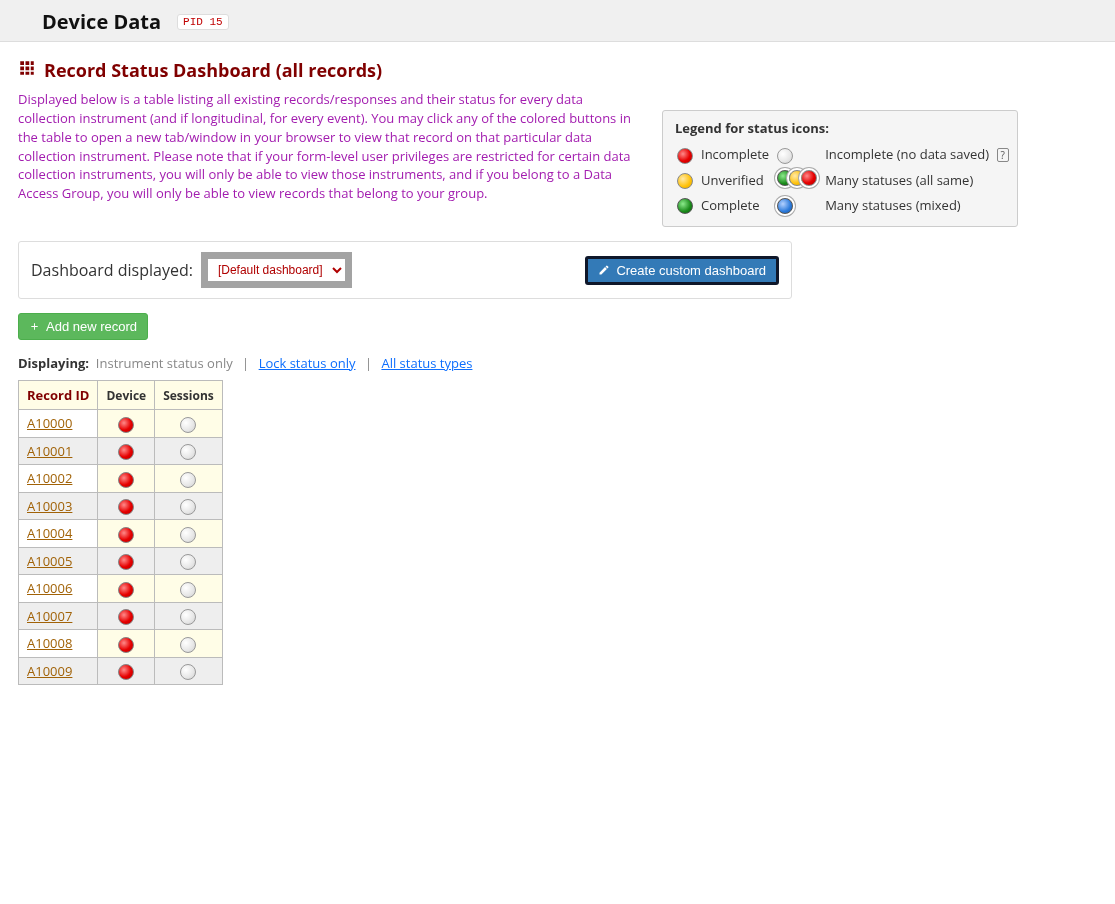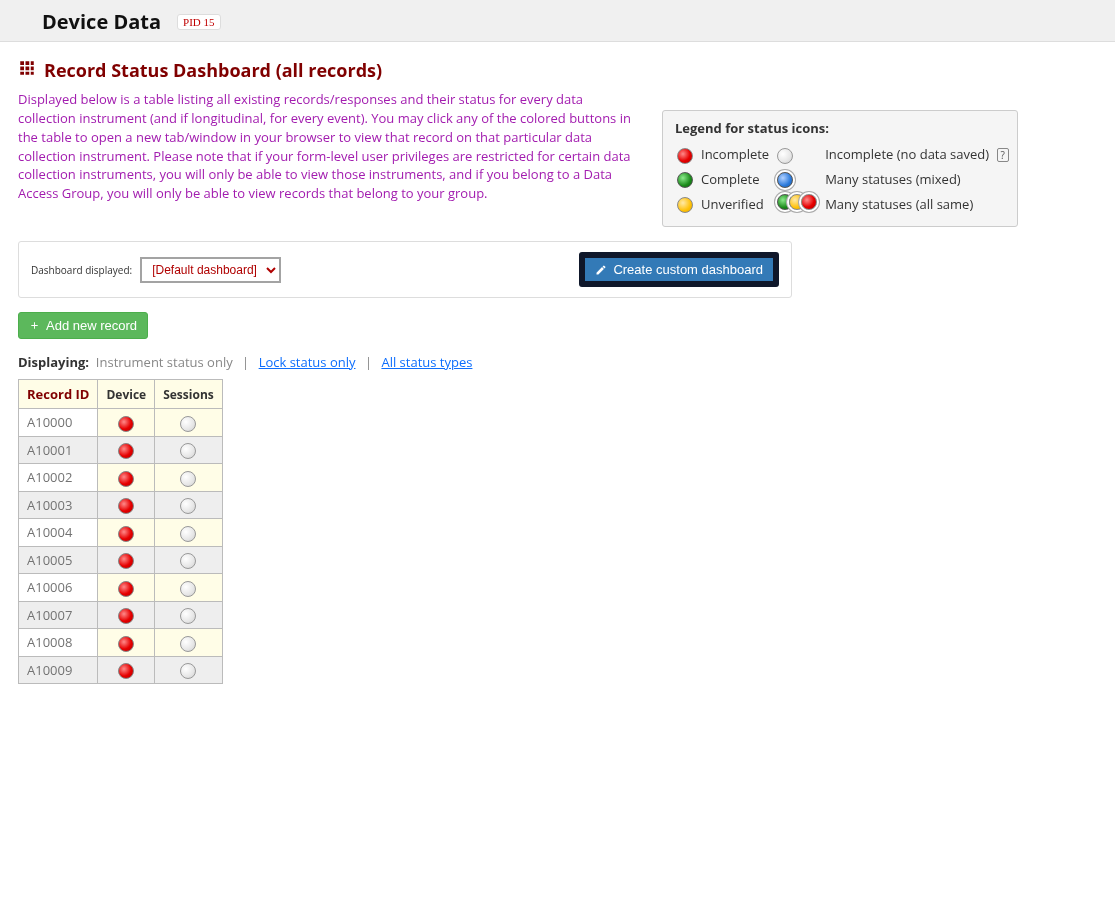--- a/index.html
+++ b/index.html
@@ -1,47 +1,47 @@
 <!DOCTYPE html>
 <html><head>
 <meta charset="utf-8">
 <style>
   html,body{margin:0;padding:0;font-family:"Open Sans","Helvetica Neue",Helvetica,Arial,sans-serif;font-size:13px;color:#333;background:#fff;}
   .topbar{background:#f0f0f0;border-bottom:1px solid #ddd;padding:8px 18px 6px 18px;display:flex;align-items:center;gap:16px;}
   .project-title{font-size:20px;font-weight:700;color:#111;margin-left:24px;}
-  .pid-badge{font-family:Liberation Serif, serif;font-size:11px;color:#c00000;background:#fff;border:1px solid #ddd;border-radius:3px;padding:1px 5px;}
+  .pid-badge{font-family:Liberation Mono, monospace;font-size:11px;color:#c00000;background:#fff;border:1px solid #ddd;border-radius:3px;padding:1px 5px;}
   .page{padding:12px 18px;max-width:1000px;}
   .hdr{display:flex;align-items:center;gap:8px;color:#800000;font-size:18px;font-weight:700;margin:4px 0 8px;}
   .grid-icon svg{width:18px;height:18px;fill:#800000;}
   .intro-wrap{display:flex;align-items:flex-start;gap:24px;}
   .intro{font-size:13px;line-height:1.45;color:#a21caf;max-width:620px;}
   .legend{border:1px solid #ccc;background:#f5f5f5;border-radius:3px;padding:8px 12px;font-size:13px;min-width:310px;margin-top:20px;}
   .legend-title{font-weight:700;margin-bottom:4px;}
   .legend table td{padding:2px 6px 2px 0;vertical-align:middle;white-space:nowrap;}
   .qmark{display:inline-block;border:1px solid #888;color:#555;font-size:10px;line-height:1;padding:1px 3px;border-radius:2px;margin-left:4px;}
   .controls{border:1px solid #ddd;border-radius:3px;padding:10px 12px;margin-top:14px;display:flex;flex-wrap:wrap;align-items:center;gap:10px 18px;max-width:748px;}
   .controls .row{display:flex;align-items:center;gap:8px;}
-  label.inline{font-size:10px;}
+  label.inline{font-size:16px;}
   select{font-size:12px;padding:2px 4px;}
-  select.red-sel{color:#b00000;border:2px solid #a3a3a3;background:#fff;padding:3px 6px;}
-  .btn-blue{background:#337ab7;color:#fff;border:6px solid #0f172a;border-radius:3px;padding:4px 10px;font-size:13px;display:inline-flex;align-items:center;gap:6px;cursor:pointer;}
+  select.red-sel{color:#b00000;border:7px solid #a3a3a3;background:#fff;padding:3px 6px;}
+  .btn-blue{background:#337ab7;color:#fff;border:3px solid #0f172a;border-radius:3px;padding:4px 10px;font-size:13px;display:inline-flex;align-items:center;gap:6px;cursor:pointer;}
   .btn-blue svg{width:12px;height:12px;fill:#fff;}
   .btn-green{background:#5cb85c;color:#fff;border:1px solid #4cae4c;border-radius:3px;padding:5px 10px;font-size:13px;display:inline-flex;align-items:center;gap:6px;cursor:pointer;margin-top:14px;}
   .btn-green svg{width:11px;height:11px;fill:#fff;}
   .filters{margin-top:14px;font-size:13px;}
   .filters b{font-weight:700;margin-top:16px;}
   .filters .sep{color:#888;margin:0 6px;}
   .filters .muted{color:#888;}
   .filters a{color:#0d6efd;text-decoration:underline;cursor:pointer;}
   table.rec{border-collapse:collapse;margin-top:8px;font-size:13px;}
   table.rec th{background:#fffde7;border:1px solid #bbb;padding:5px 8px;color:#800000;font-weight:700;text-align:center;}
   table.rec th.sub{color:#333;font-size:12px;}
   table.rec td{border:1px solid #bbb;padding:4px 8px;text-align:center;}
   table.rec td.rid{text-align:left;}
-  table.rec td.rid a{color:#737373;}
+  table.rec td.rid a{color:#a16207;text-decoration:underline;}
   table.rec tbody tr:nth-child(even) td{background:#eee;}
   table.rec tbody tr:nth-child(odd) td{background:#fffde7;}
   table.rec tbody tr:nth-child(odd) td.rid{background:#fff;}
   table.rec tbody tr:nth-child(even) td.rid{background:#eee;}
   .status-circle{display:inline-block;width:16px;height:16px;border-radius:50%;box-sizing:border-box;vertical-align:middle;}
   .c-red{background:radial-gradient(circle at 35% 35%,#ff8a8a 0%,#e60000 55%,#b00000 100%);border:1px solid #888;}
   .c-gray{background:radial-gradient(circle at 35% 35%,#fff 0%,#e6e6e6 60%,#ccc 100%);border:1px solid #999;}
   .c-yellow{background:radial-gradient(circle at 35% 35%,#ffe9a8 0%,#ffc107 60%,#e0a800 100%);border:1px solid #888;}
   .c-green{background:radial-gradient(circle at 35% 35%,#8bea8b 0%,#1a8a1a 60%,#0d5f0d 100%);border:1px solid #555;}
   .c-blue{background:radial-gradient(circle at 35% 35%,#b3d1ff 0%,#2b7adb 60%,#1a5aa6 100%);border:1px solid #555;}
@@ -80,36 +80,36 @@
             <tr>
           <td><span class="status-circle c-red"></span></td>
           <td>Incomplete</td>
           <td><span class="status-circle c-gray"></span></td>
           <td>
             <span>Incomplete (no data saved)</span>
             <span class="qmark">?</span>
           </td>
         </tr>
         <tr>
-          <td><span class="status-circle c-green"></span></td>
-          <td>Complete</td>
-          <td><span class="status-circle c-blue ringed"></span></td>
-          <td>Many statuses (mixed)</td>
-        </tr>
-        <tr>
           <td><span class="status-circle c-yellow"></span></td>
           <td>Unverified</td>
           <td>
             <span class="stack">
               <span class="status-circle c-green ringed"></span>
               <span class="status-circle c-yellow ringed"></span>
               <span class="status-circle c-red ringed"></span>
             </span>
           </td>
           <td>Many statuses (all same)</td>
+        </tr>
+        <tr>
+          <td><span class="status-circle c-green"></span></td>
+          <td>Complete</td>
+          <td><span class="status-circle c-blue ringed"></span></td>
+          <td>Many statuses (mixed)</td>
         </tr>
       </tbody>
         </table>
     </div>
   </div>
 
   <div class="controls">
     <div class="row">
       <label class="inline">Dashboard displayed:</label>
       <select class="red-sel">

